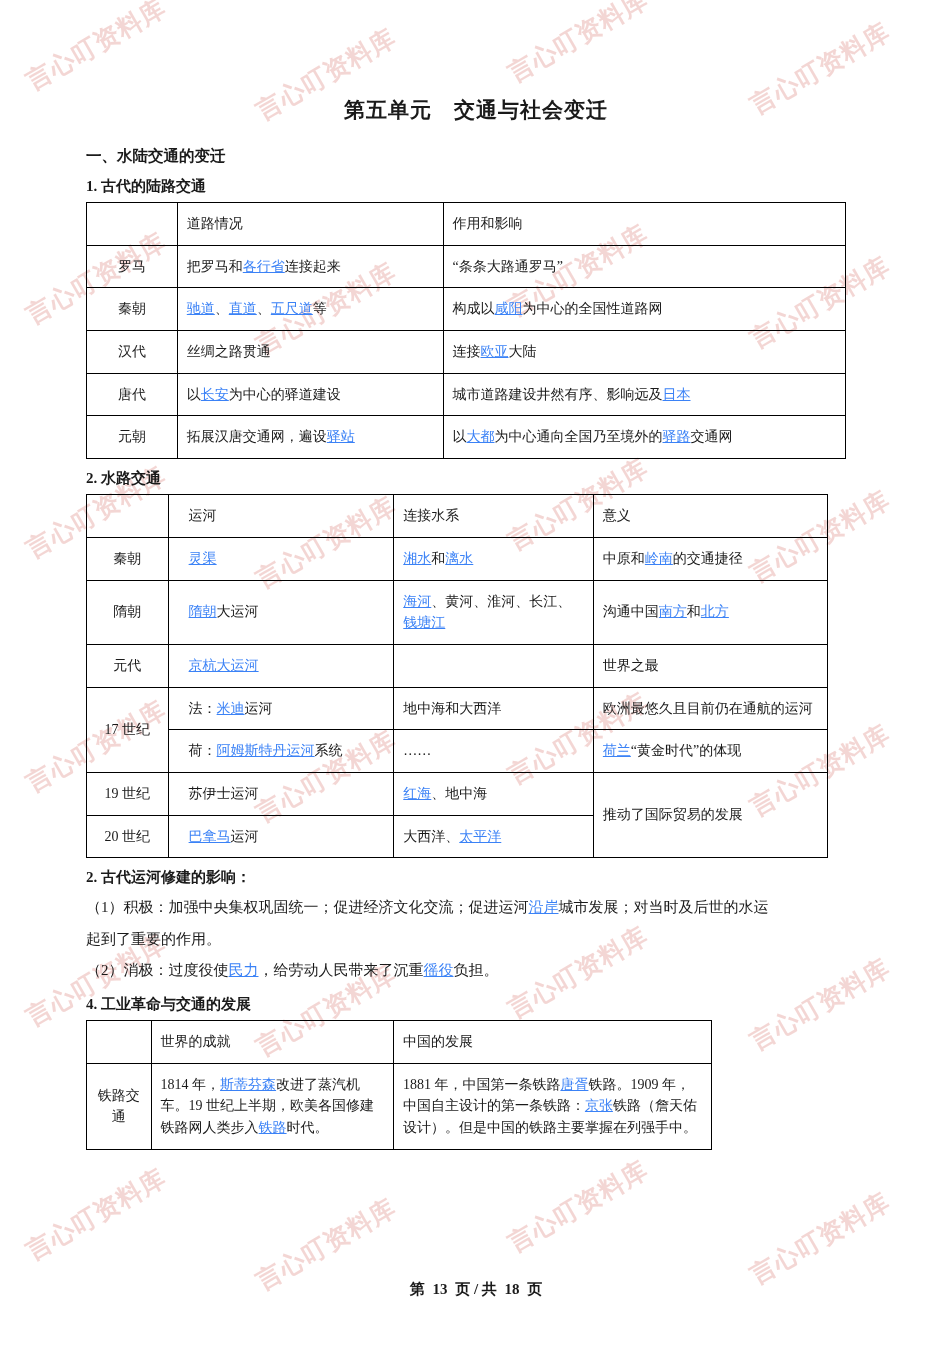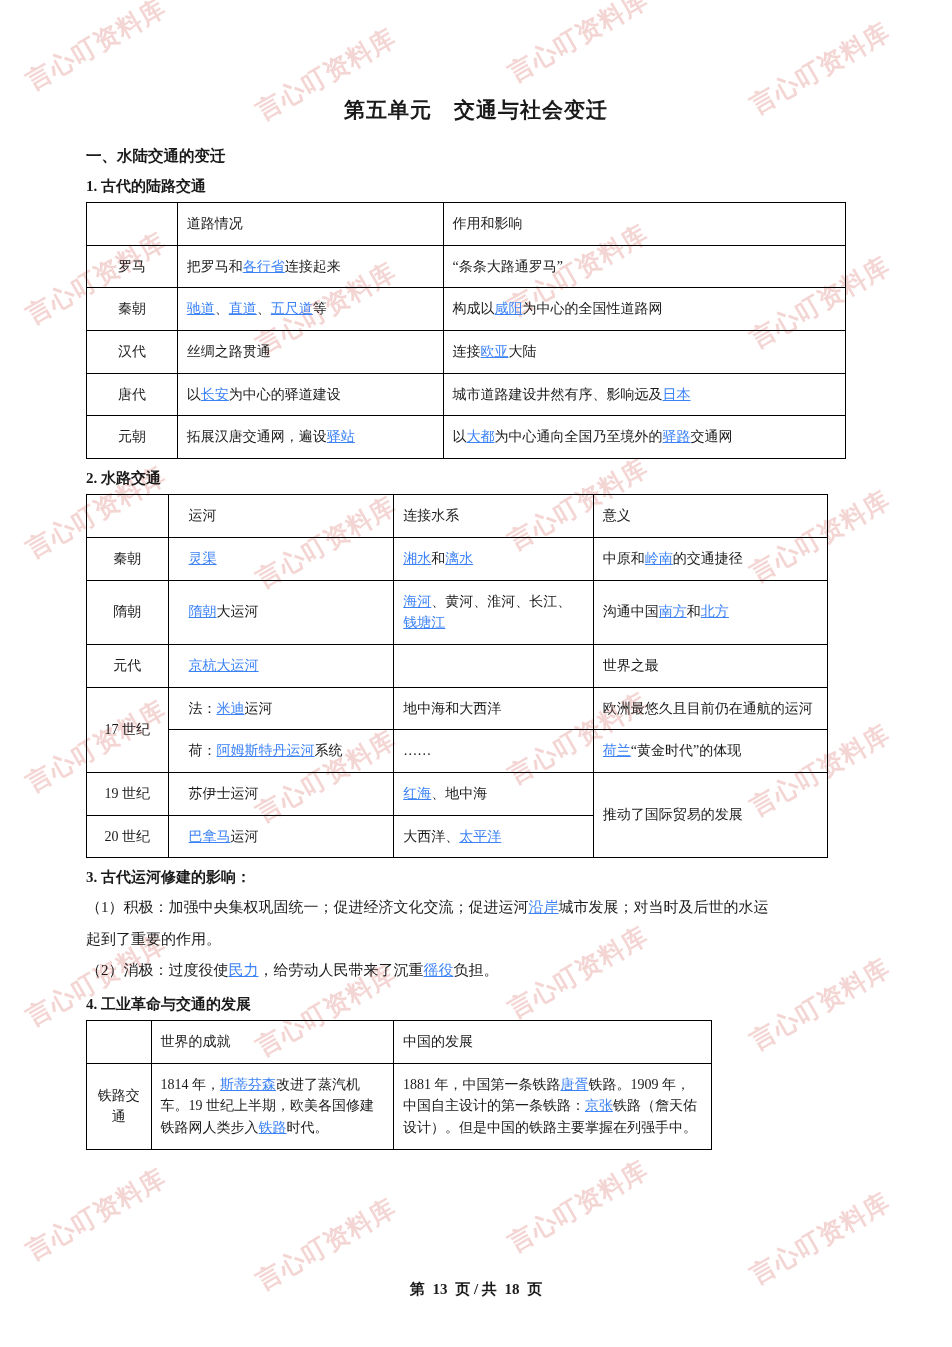--- a/index.html
+++ b/index.html
@@ -226,21 +226,21 @@
             <td class="c3" rowspan="2"><span>推动了国际贸易的发展</span></td>
           </tr>
           <tr>
             <td class="c0">20 世纪</td>
             <td class="c1"><span class="ru">巴拿马</span><span>运河</span></td>
             <td class="c2"><span>大西洋、</span><span class="ru">太平洋</span></td>
           </tr>
         </tbody>
     </table>
 
-    <div class="h3">3. 古代运河修建的影响：</div>
+    <div class="h3">2. 古代运河修建的影响：</div>
     <div class="para"><span>（1）积极：加强中央集权巩固统一；促进经济文化交流；促进运河</span><span class="ru">沿岸</span><span>城市发展；对当时及后世的水运</span></div>
     <div class="para"><span>起到了重要的作用。</span></div>
     <div class="para"><span>（2）消极：过度役使</span><span class="ru">民力</span><span>，给劳动人民带来了沉重</span><span class="ru">徭役</span><span>负担。</span></div>
 
     <div class="h3">4. 工业革命与交通的发展</div>
 
     <table class="t tbl3">
       <tbody>
         <tr>
           <td class="c0"></td>

